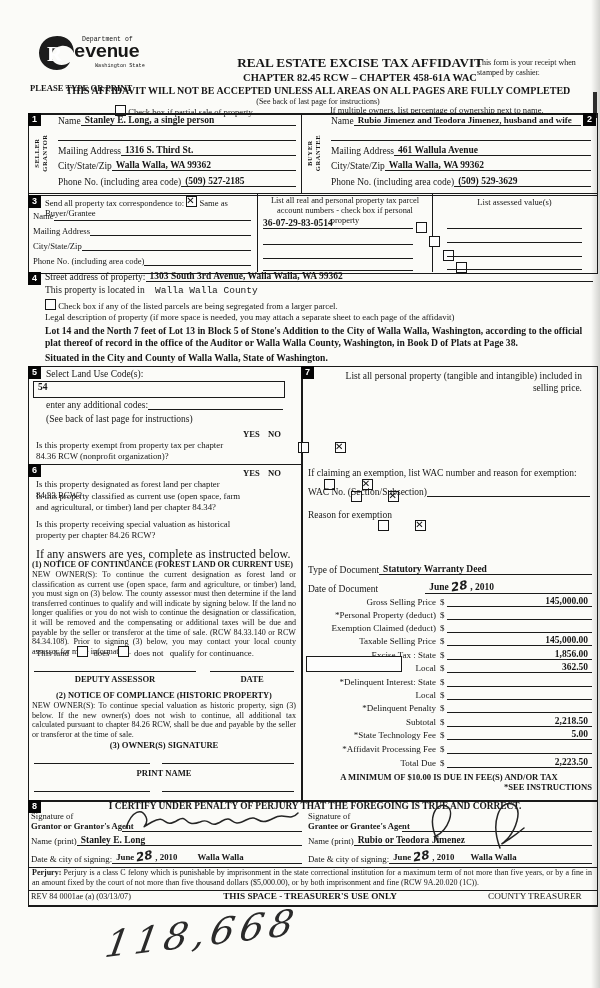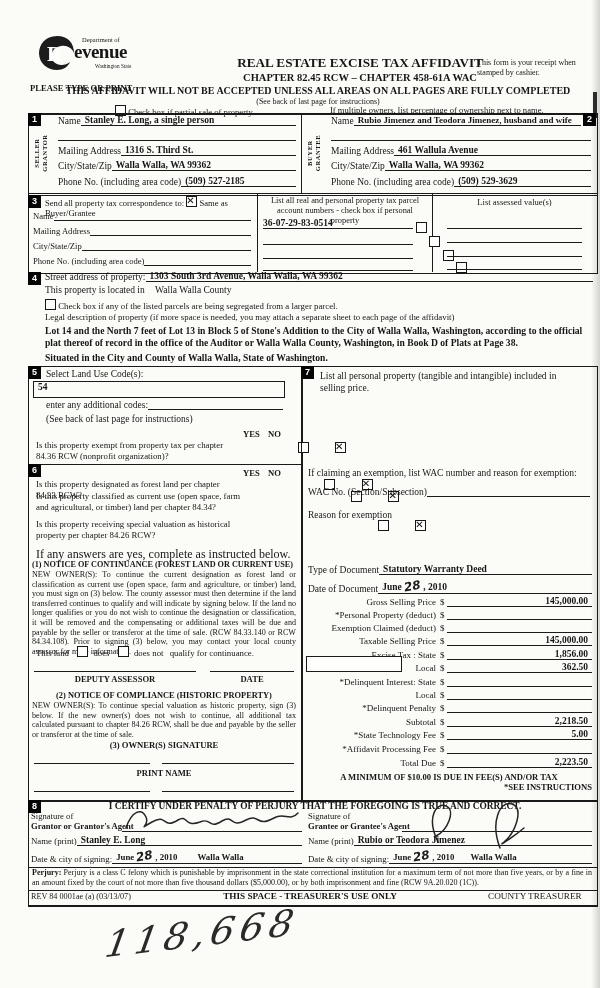--- a/index.html
+++ b/index.html
@@ -1,21 +1,21 @@
 <!DOCTYPE html>
 <html><head>
 <meta charset="utf-8">
 <style>
   html,body{margin:0;padding:0;background:#e9e9e6;}
   .page{position:relative;width:600px;height:988px;background:#fbfbf8;overflow:hidden;
         font-family:"Liberation Serif",serif;color:#161616;font-size:9.5px;}
   .a{position:absolute;}
   .b{font-weight:bold;}
   .c{text-align:center;}
-  .sans{font-family:Liberation Serif, serif;}
+  .sans{font-family:Liberation Mono, monospace;}
   .box{position:absolute;border:1.5px solid #1a1a1a;background:transparent;}
   .ln{position:absolute;height:0;border-bottom:1px solid #1a1a1a;}
   .vln{position:absolute;width:0;border-left:1.5px solid #1a1a1a;}
   .badge{position:absolute;width:13px;height:13px;background:#050505;color:#fff;
          font:bold 9px "Liberation Sans",sans-serif;text-align:center;line-height:13px;z-index:5;}
   .cb{display:inline-block;width:9px;height:9px;border:1.2px solid #161616;background:#fdfdfc;
       vertical-align:-1px;position:relative;}
   .cb.ck::before{content:"\2715";position:absolute;left:-1px;top:-2px;font:bold 10px "DejaVu Sans",sans-serif;color:#111;}
   .fr{position:absolute;display:flex;align-items:flex-end;white-space:nowrap;}
   .fill{flex:1;border-bottom:1px solid #1a1a1a;padding:0 4px;font-weight:bold;}
@@ -247,34 +247,34 @@
   <div class="a b c" style="left:30px;top:740px;width:268px;font-size:8.6px;">(3) OWNER(S) SIGNATURE</div>
   <div class="ln" style="left:34px;top:763px;width:116px;"></div>
   <div class="ln" style="left:162px;top:763px;width:132px;"></div>
   <div class="a b c" style="left:30px;top:768px;width:268px;font-size:8.6px;">PRINT NAME</div>
   <div class="ln" style="left:34px;top:791px;width:116px;"></div>
   <div class="ln" style="left:162px;top:791px;width:132px;"></div>
 
   
   <div class="box" style="left:301px;top:366px;width:295px;height:434px;"></div>
   <div class="badge" style="left:301px;top:366px;">7</div>
-  <div class="a" style="left:320px;top:370px;width:262px;line-height:12px;">List all personal property (tangible and intangible) included in selling price.</div>
+  <div class="a" style="left:320px;top:370px;width:262px;line-height:12px;text-align:right;">List all personal property (tangible and intangible) included in selling price.</div>
 
   <div class="a" style="left:308px;top:468px;width:282px;">If claiming an exemption, list WAC number and reason for exemption:</div>
   <div class="fr" style="left:308px;top:487px;width:282px;">
     <span>WAC No. (Section/Subsection)</span>
     <span class="fill"></span>
   </div>
   <div class="a" style="left:308px;top:510px;">Reason for exemption</div>
 
   <div class="fr" style="left:308px;top:564px;width:284px;">
     <span>Type of Document</span>
     <span class="fill" style="text-align:left;">Statutory Warranty Deed</span>
   </div>
-  <div class="fr" style="left:308px;top:579px;width:284px;">
+  <div class="fr" style="left:308px;top:579px;width:284px;gap:47px;">
     <span>Date of Document</span>
     <span class="fill" style="text-align:left;">
       <span class="b">June</span>
       <span class="hand">28</span>
       <span class="b">, 2010</span>
     </span>
   </div>
 
   
   <div class="mrow" style="top:594px;">

